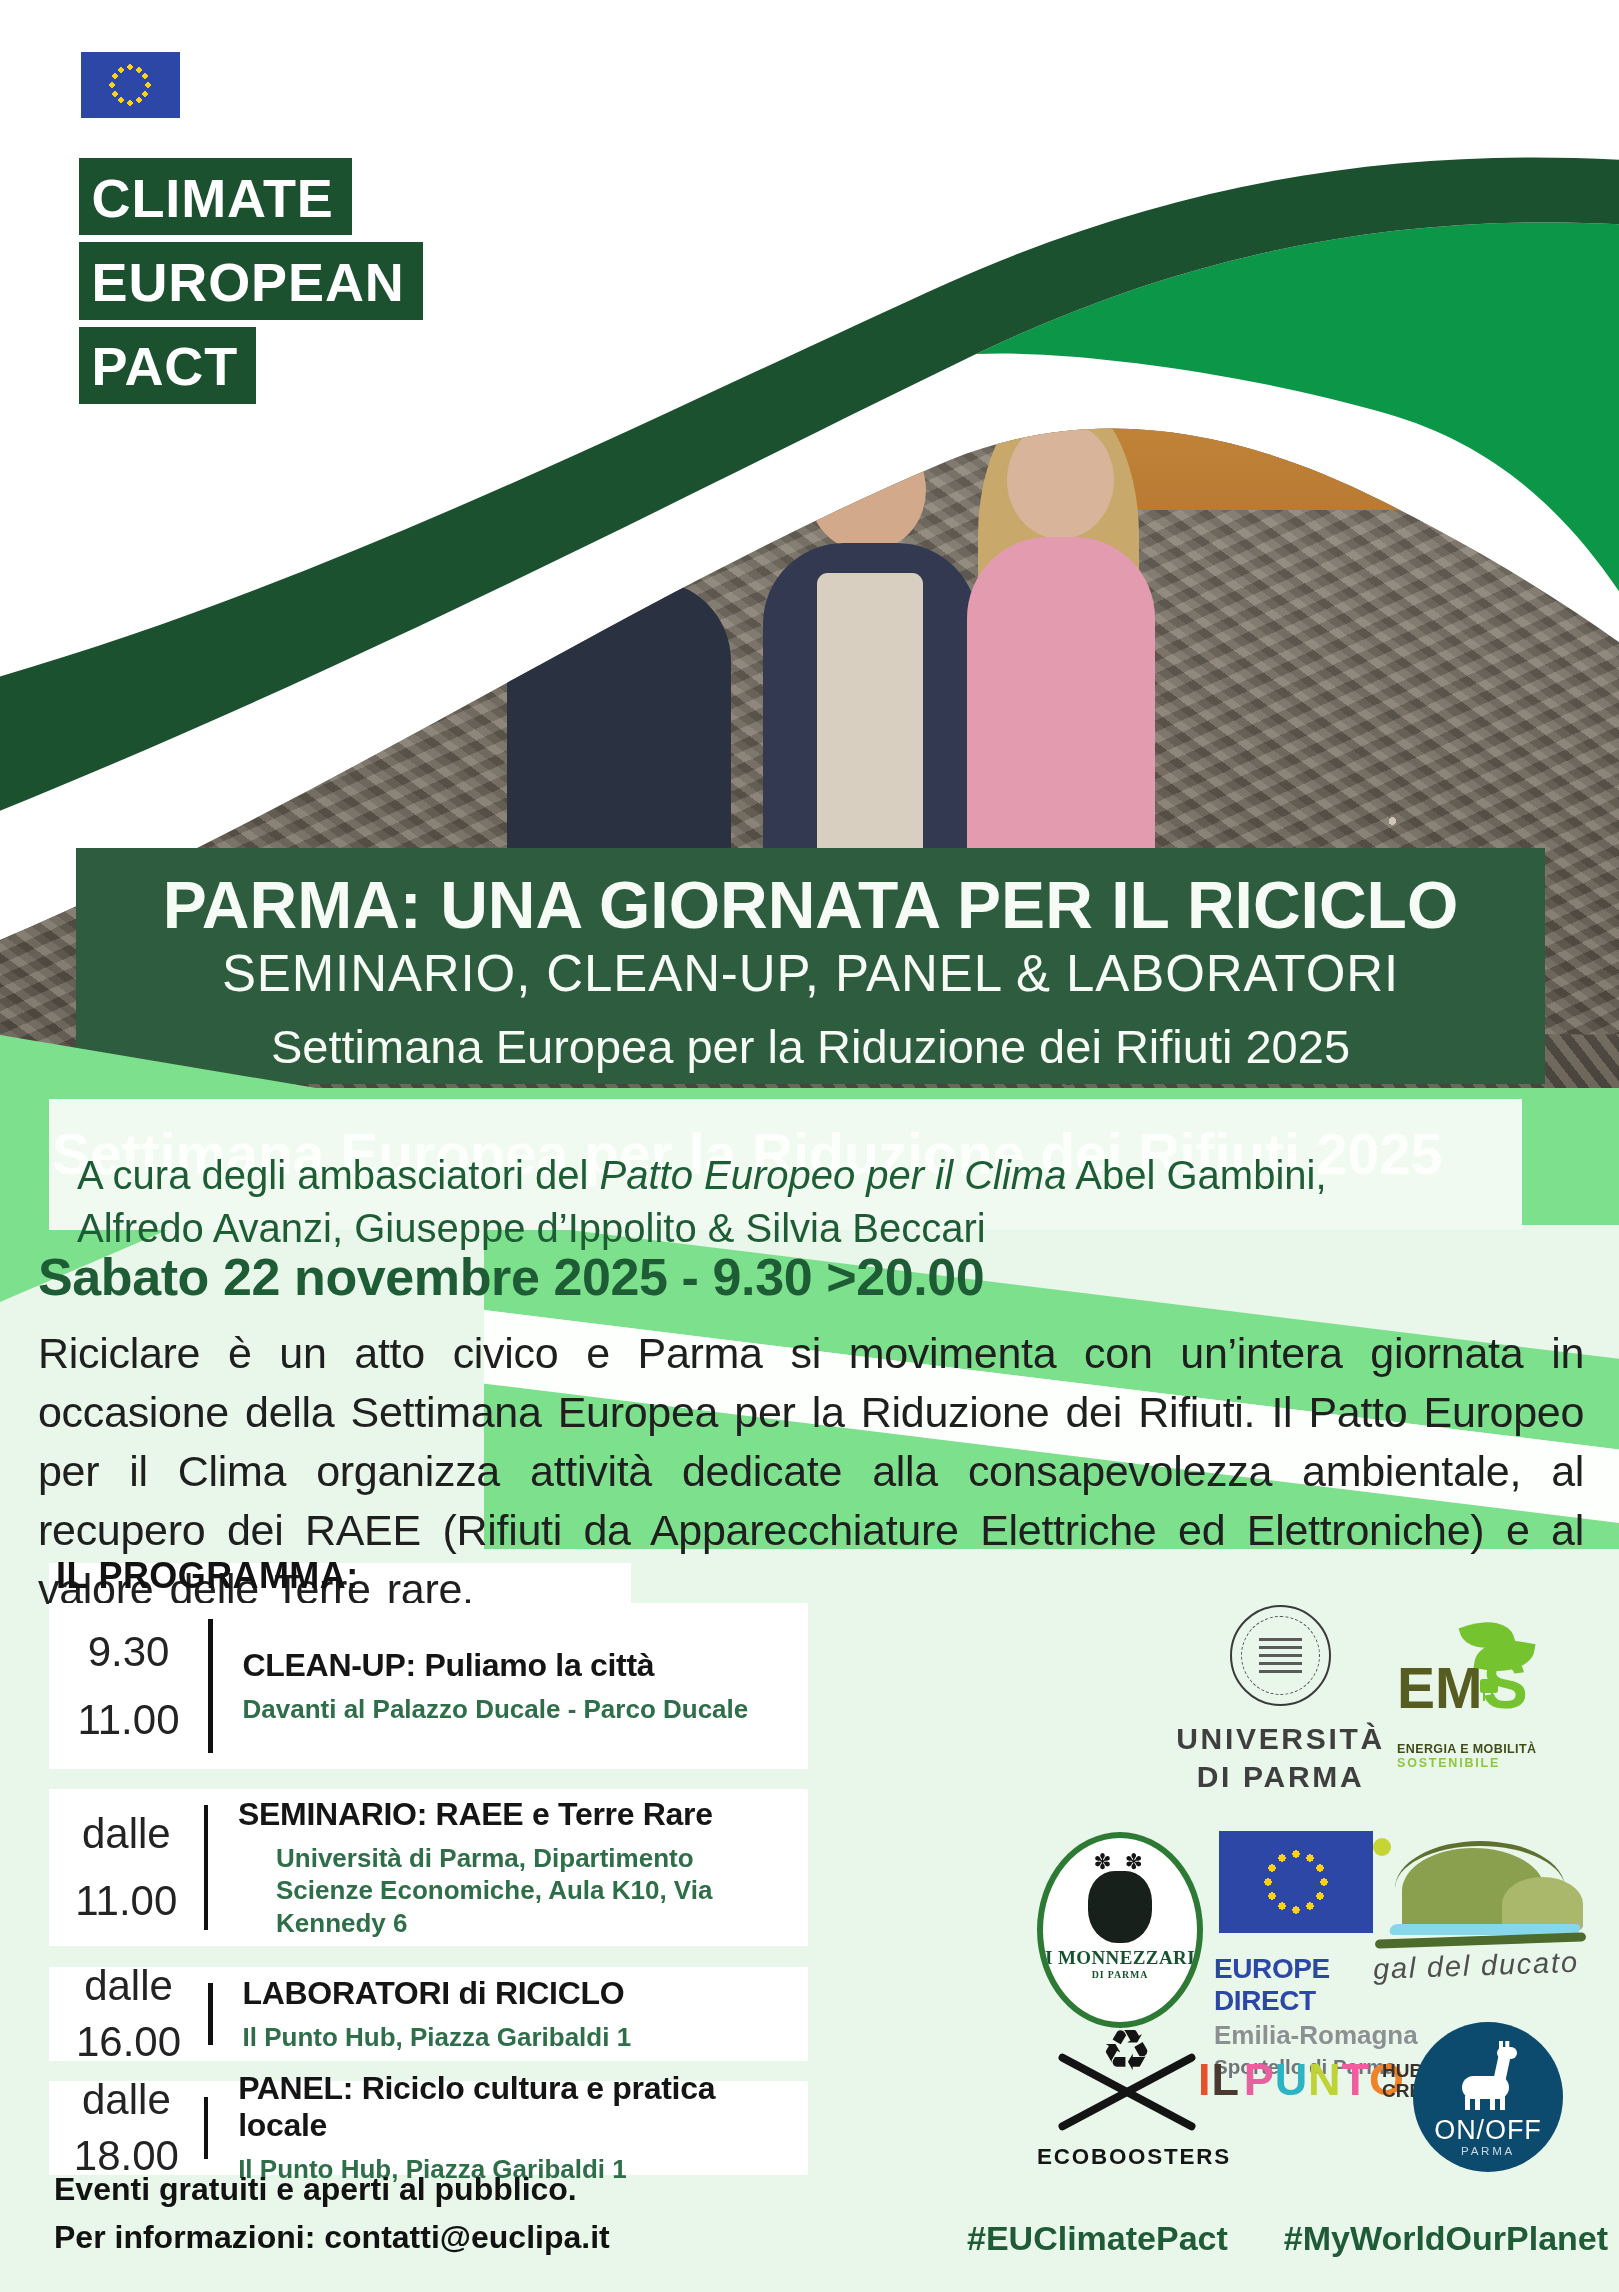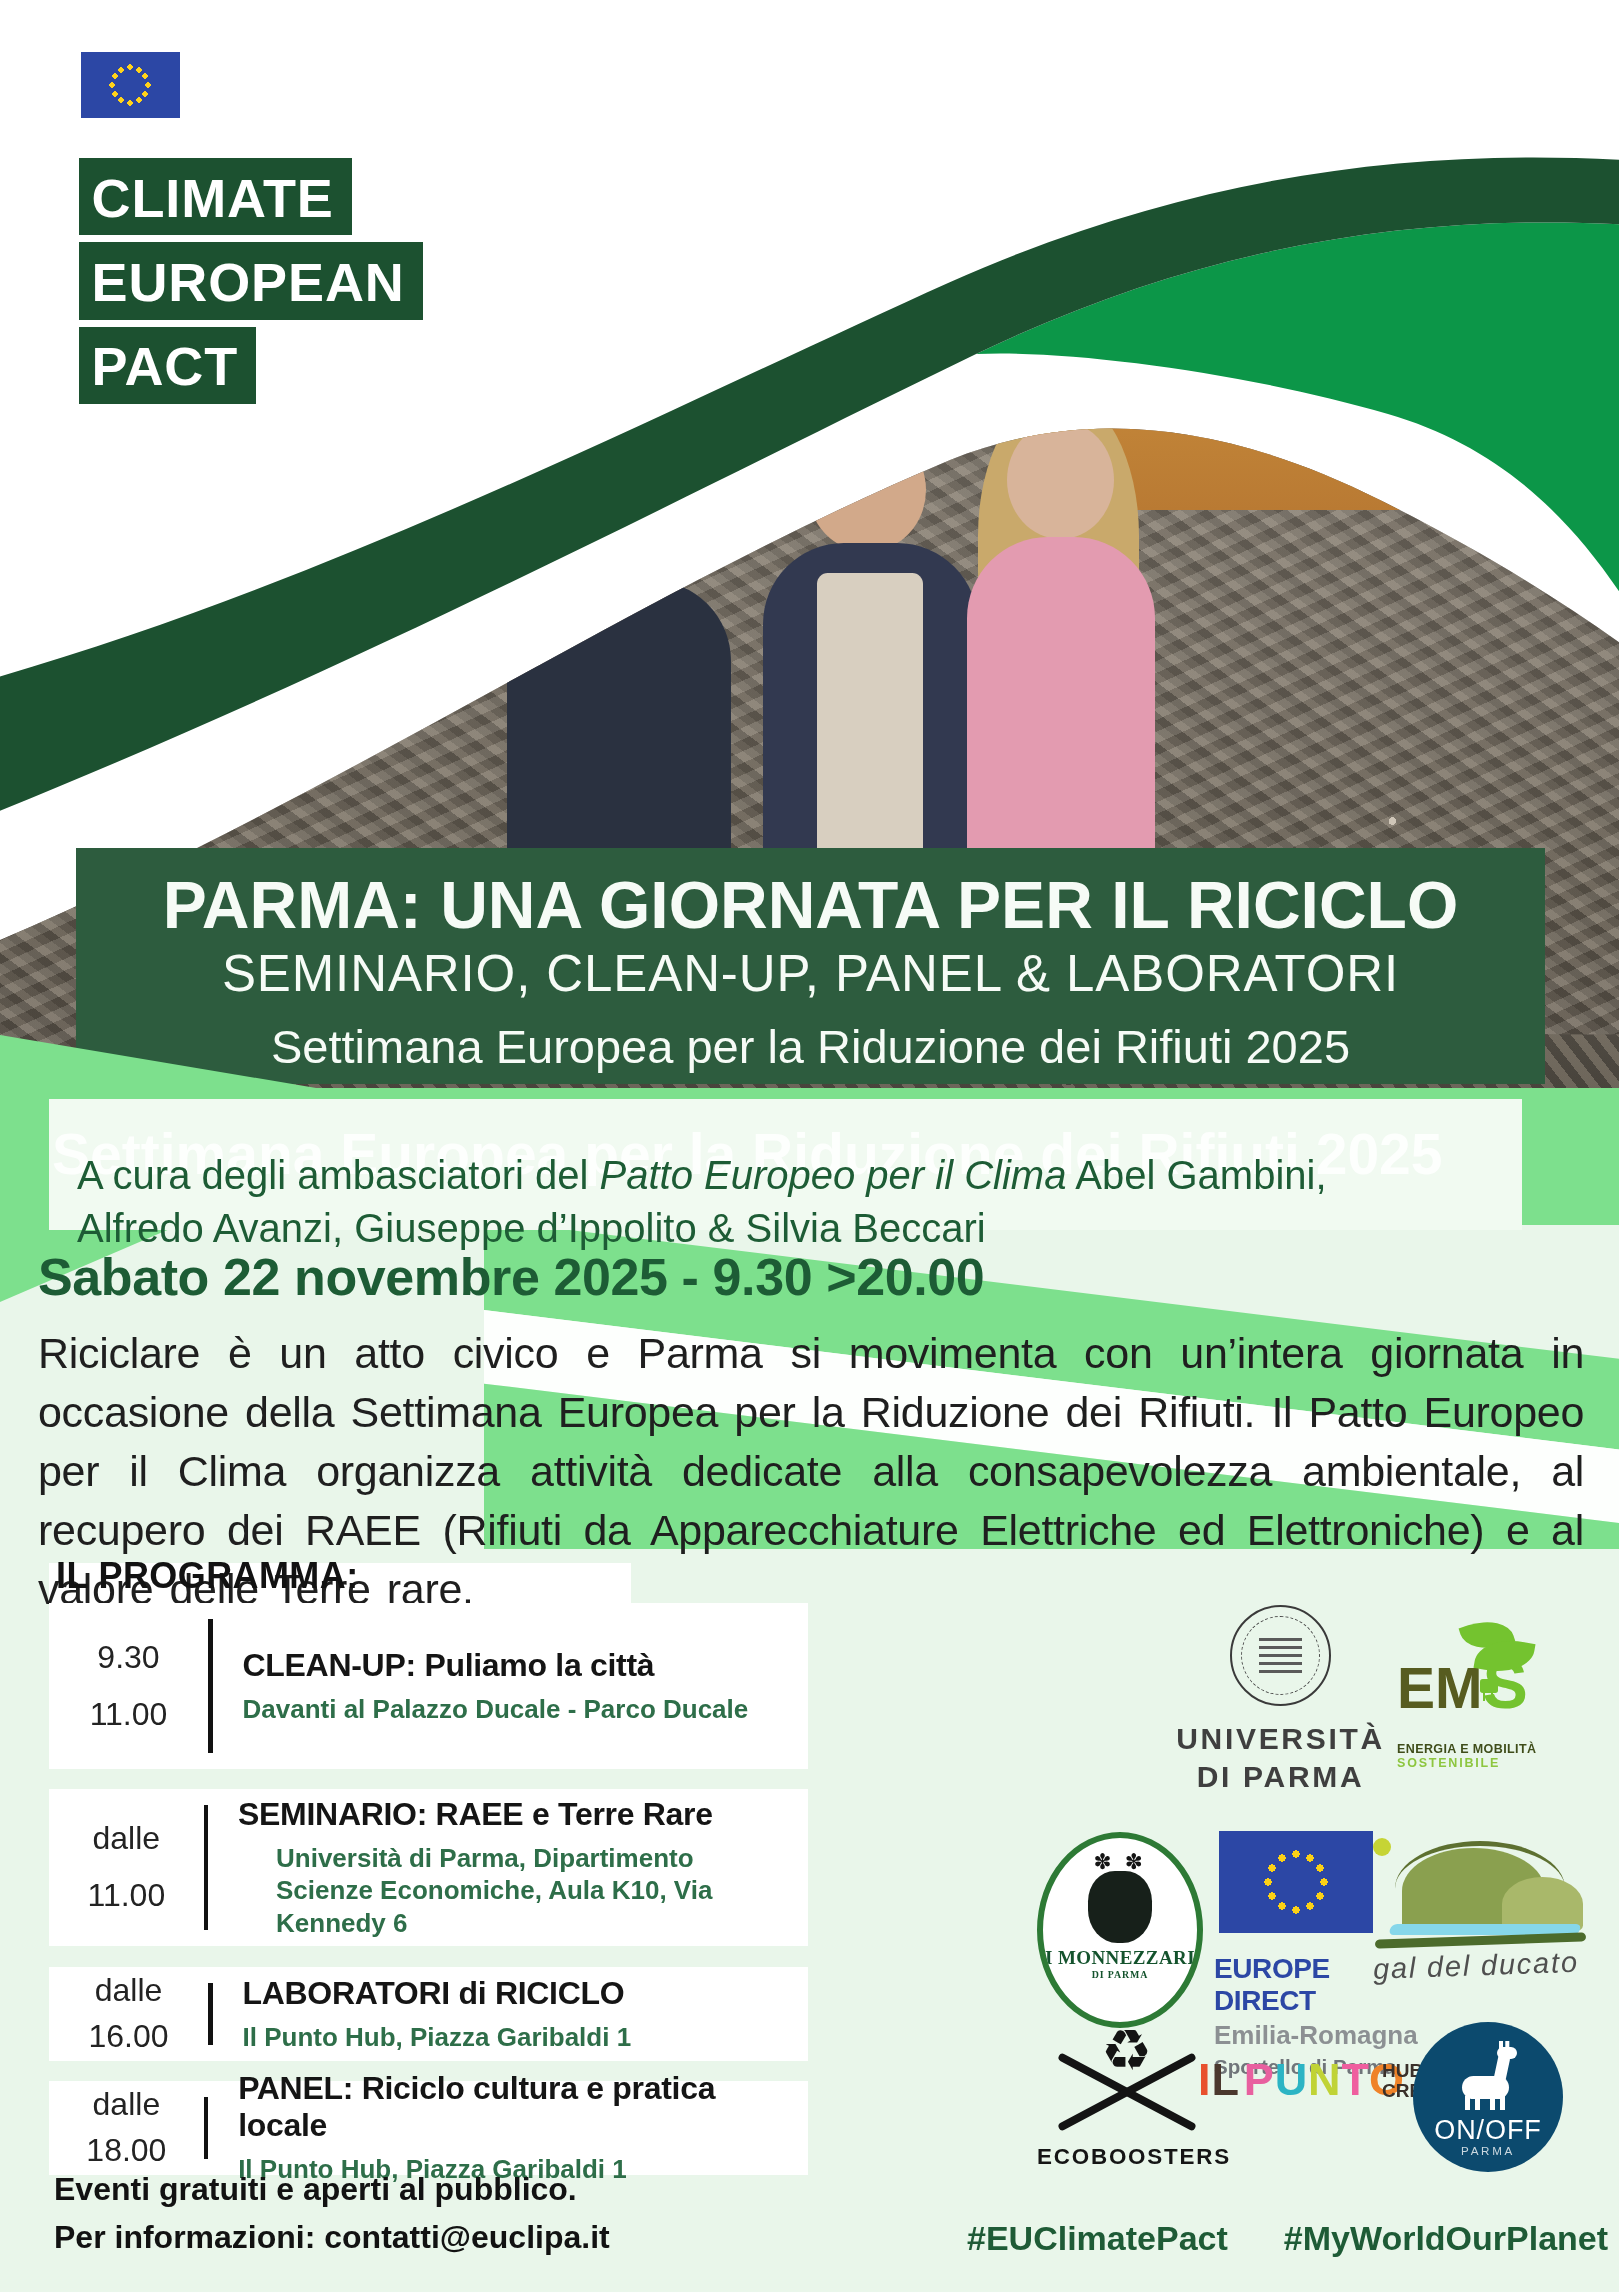--- a/index.html
+++ b/index.html
@@ -106,21 +106,21 @@
 
   
   .date-heading{left:38px;top:1247px;width:1522px;z-index:10;
     font-size:52px;font-weight:800;color:#1d5c35;letter-spacing:-0.4px;}
   .intro{left:38px;top:1324px;width:1546px;z-index:10;
     font-size:43px;line-height:1.37;color:#1f1f1f;text-align:justify;word-spacing:4.5px;letter-spacing:-0.3px;}
   .prog-label-bg{left:49px;top:1563px;width:582px;height:47px;background:#ffffff;z-index:9;}
   .prog-label{left:56px;top:1555px;z-index:10;font-size:36px;font-weight:800;color:#121212;letter-spacing:0.4px;}
 
   .card{left:49px;width:759px;background:#ffffff;z-index:10;display:flex;align-items:center;}
-  .card .time{width:159px;text-align:center;font-size:32px;color:#232323;line-height:1.05;
+  .card .time{width:159px;text-align:center;font-size:42px;color:#232323;line-height:1.05;
     display:flex;flex-direction:column;justify-content:center;gap:23px;}
   .card.compact .time{gap:12.5px;}
   .card .divider{width:4.5px;background:#111;align-self:stretch;margin:16px 0;}
   .card .body{padding-left:30px;padding-right:10.7px;}
   .card .t{font-size:32px;font-weight:800;color:#151515;letter-spacing:-0.3px;}
   .card .loc{font-size:26px;font-weight:700;color:#2e6e49;margin-top:9px;line-height:1.25;}
   #card1{top:1603px;height:166px;}
   #card2{top:1789px;height:157px;}
   #card3{top:1967px;height:94px;}
   #card4{top:2081px;height:94px;}

